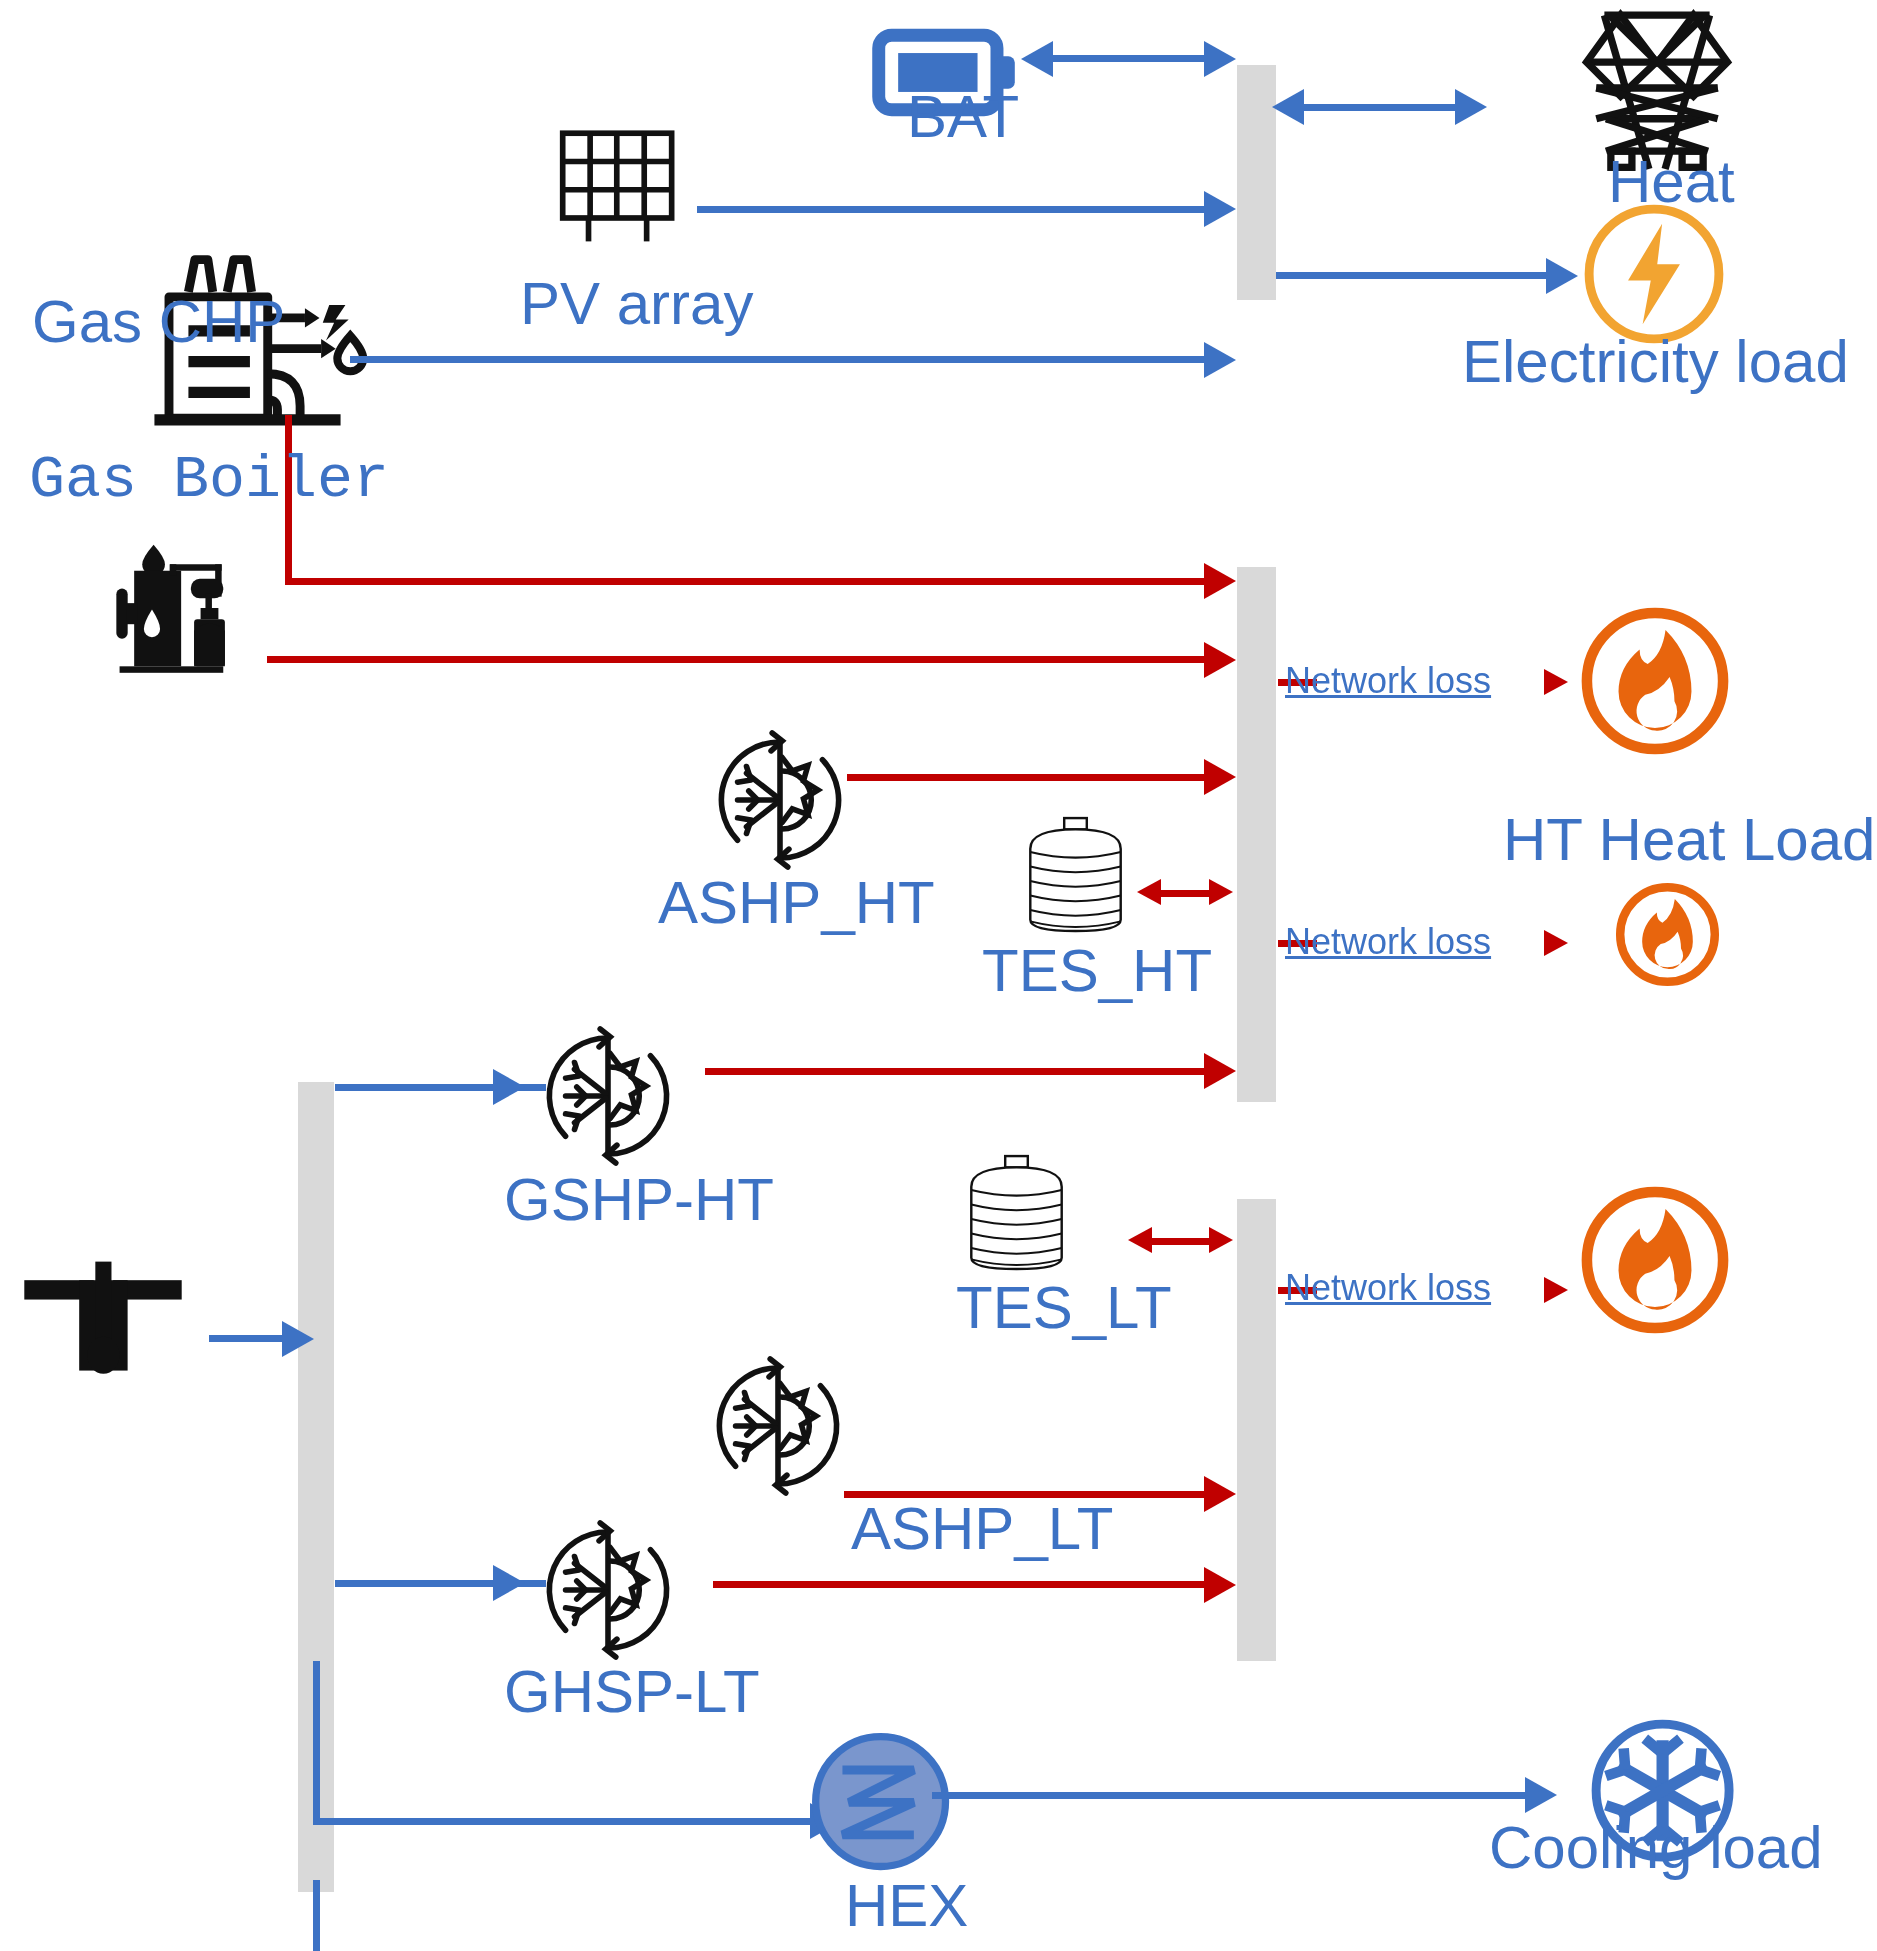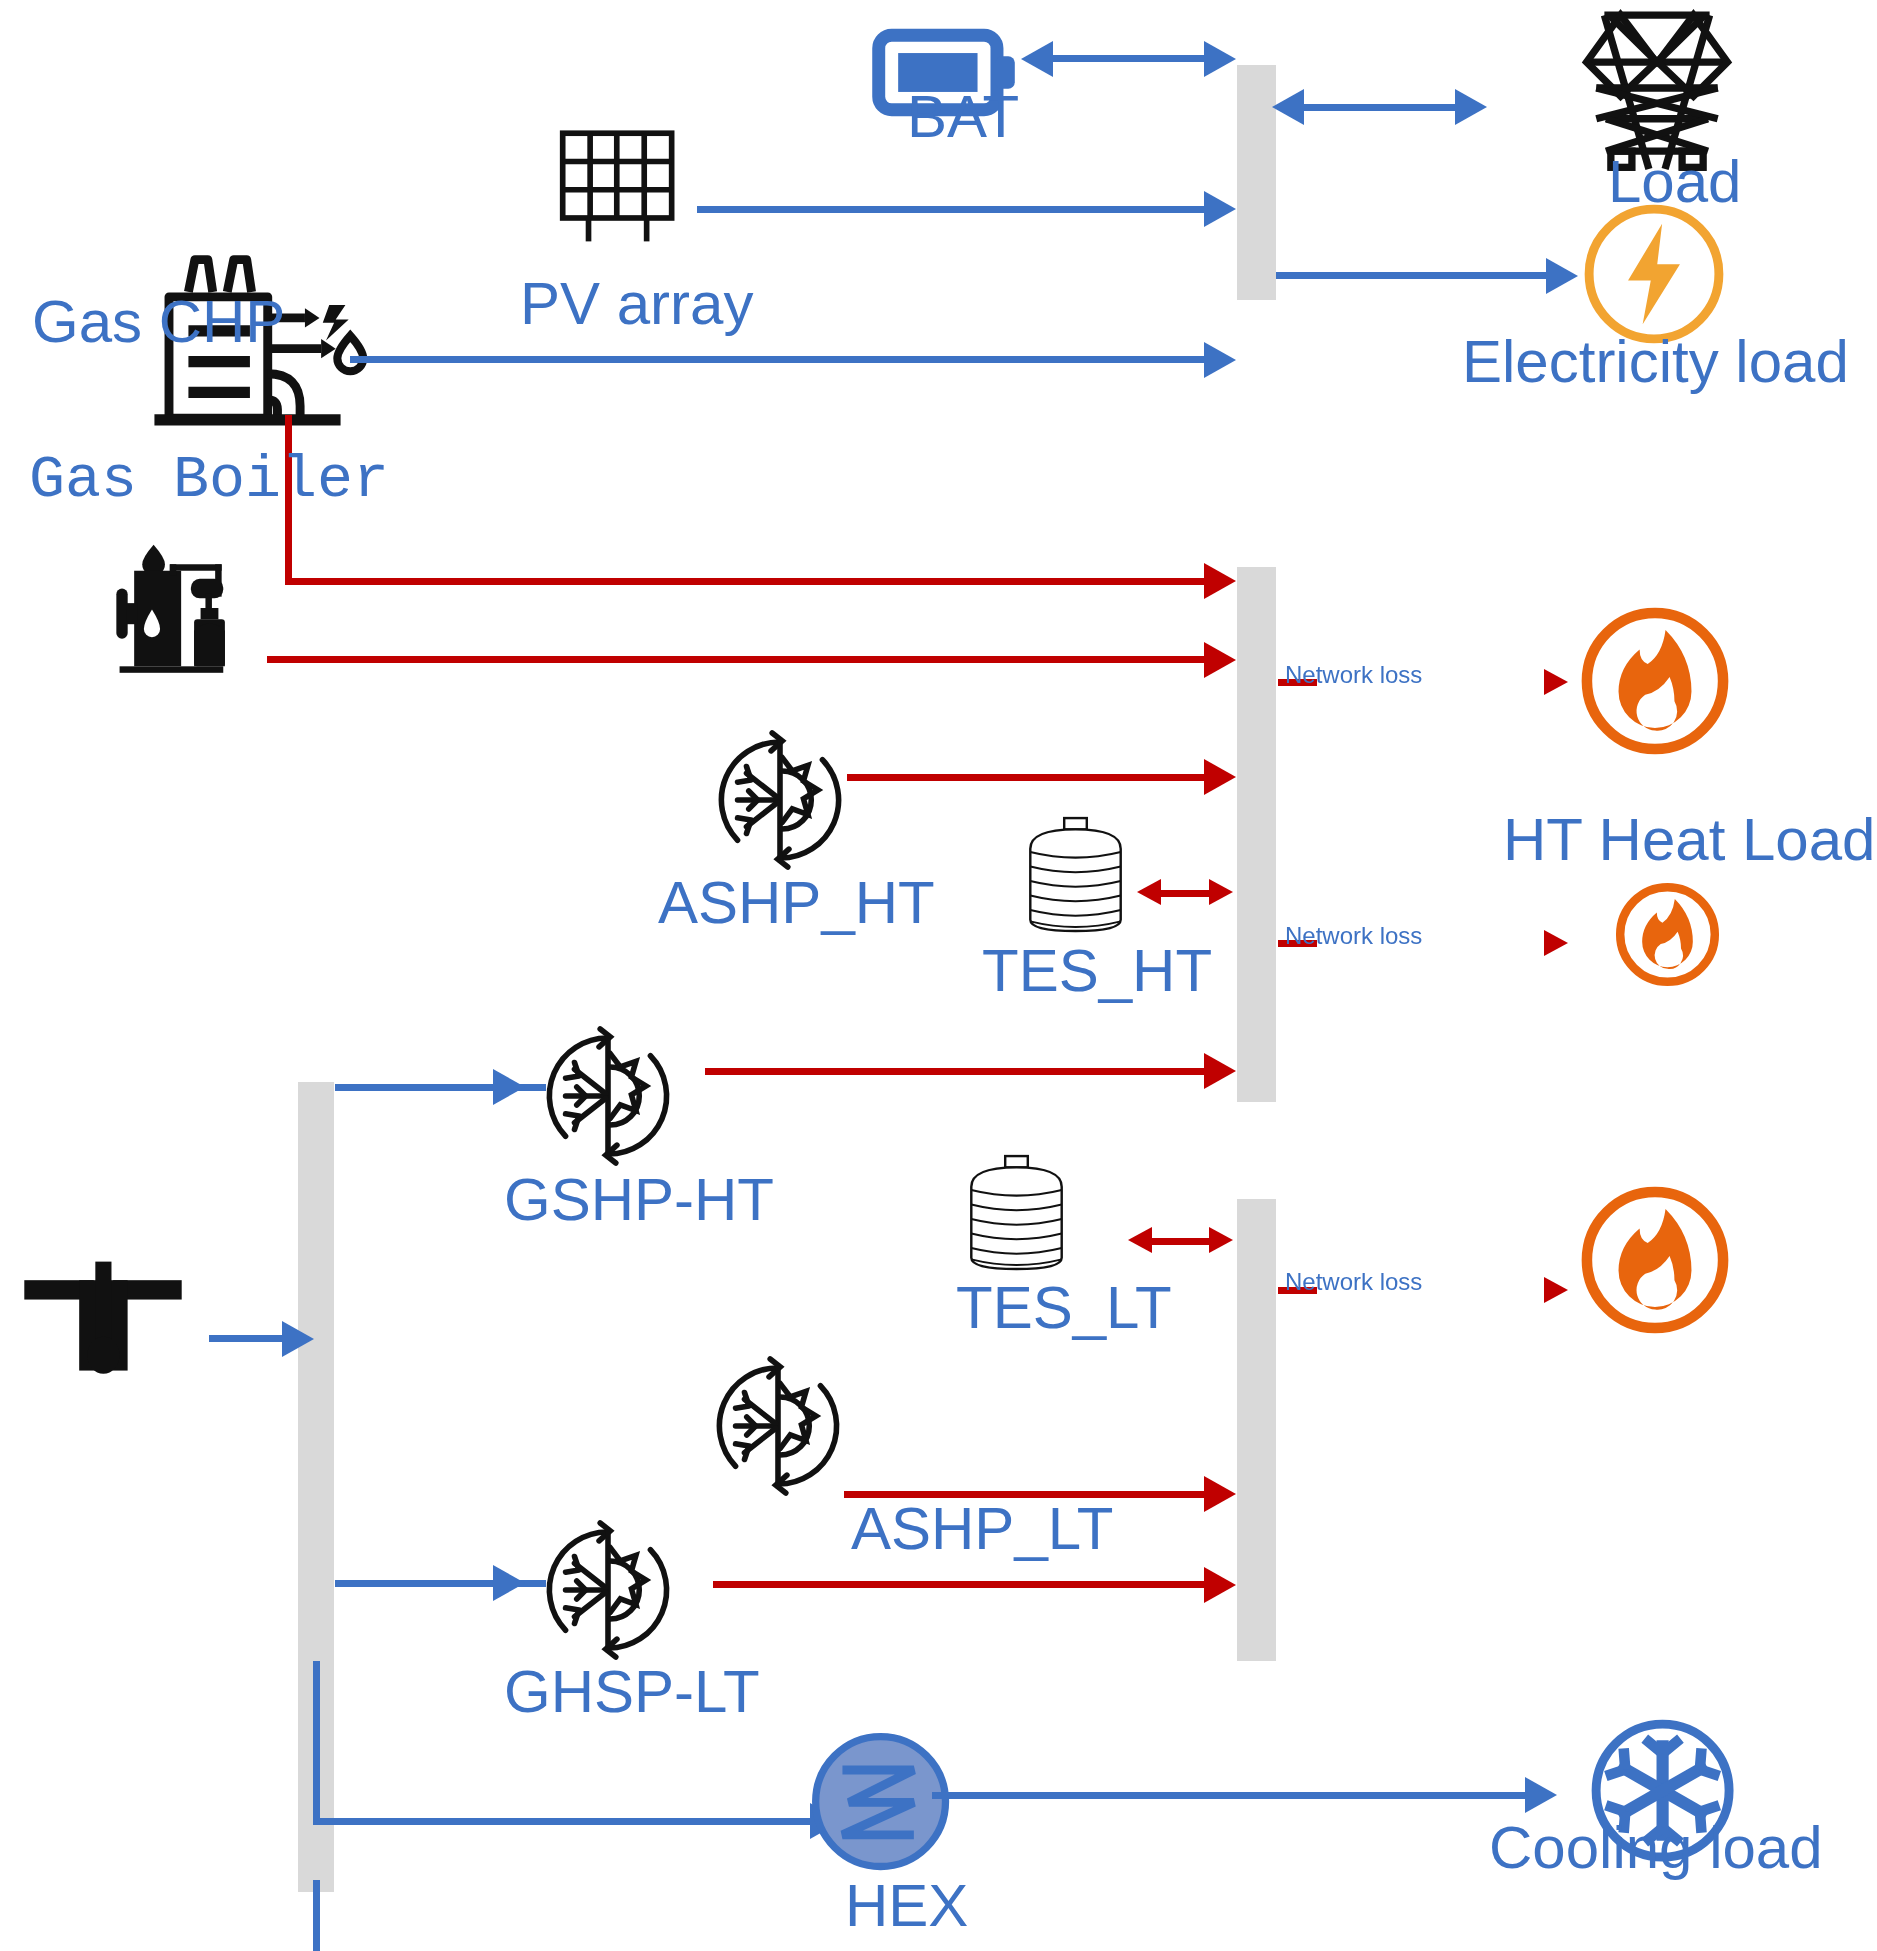--- a/index.html
+++ b/index.html
@@ -12,21 +12,21 @@
   }
   .lbl{
     position:absolute;
     color:#3d72c4;
     font-family:"Liberation Sans", sans-serif;
     white-space:nowrap;
     line-height:1;
     user-select:none;
   }
   .lbl-big{font-size:60px;}
-  .lbl-small{font-size:24px;}
+  .lbl-small{font-size:36px;text-decoration:underline;}
 
   
   .bus{position:absolute;background:#d9d9d9;}
 
   
   .line{position:absolute;}
   .h-blue{background:#3d72c4;height:7.3px;}
   .v-blue{background:#3d72c4;width:7.3px;}
   .h-red{background:#c00000;height:7.3px;}
   .v-red{background:#c00000;width:7.3px;}
@@ -142,21 +142,21 @@
         <path d="M30 100 L180 138"></path>
         <path d="M180 100 L30 138"></path>
         <path d="M42 138 L168 178"></path>
         <path d="M168 138 L42 178"></path>
         <path d="M46 10 L105 68 L164 10"></path>
       </g>
       <rect x="48" y="178" width="26" height="20" fill="none" stroke="#111111" stroke-width="9"></rect>
       <rect x="136" y="178" width="26" height="20" fill="none" stroke="#111111" stroke-width="9"></rect>
     </svg>
   </div>
-  <div class="lbl lbl-big" style="left:1608px;top:152px;">Load</div>
+  <div class="lbl lbl-big" style="left:1608px;top:152px;">Heat</div>
 
   <div class="line h-blue" style="left:1296px;top:104px;width:178px;"></div>
   <div class="arrow-l blue" style="left:1272px;top:89px;"></div>
   <div class="arrow-r blue" style="left:1455px;top:89px;"></div>
 
   <div class="icon" style="left:1581px;top:201px;">
     <svg width="146" height="146" viewBox="0 0 180 180">
       <circle cx="90" cy="90" r="80" fill="none" stroke="#f2a431" stroke-width="11"></circle>
       <polygon points="100,28 58,98 86,98 76,152 122,78 94,78" fill="#f2a431"></polygon>
     </svg>

